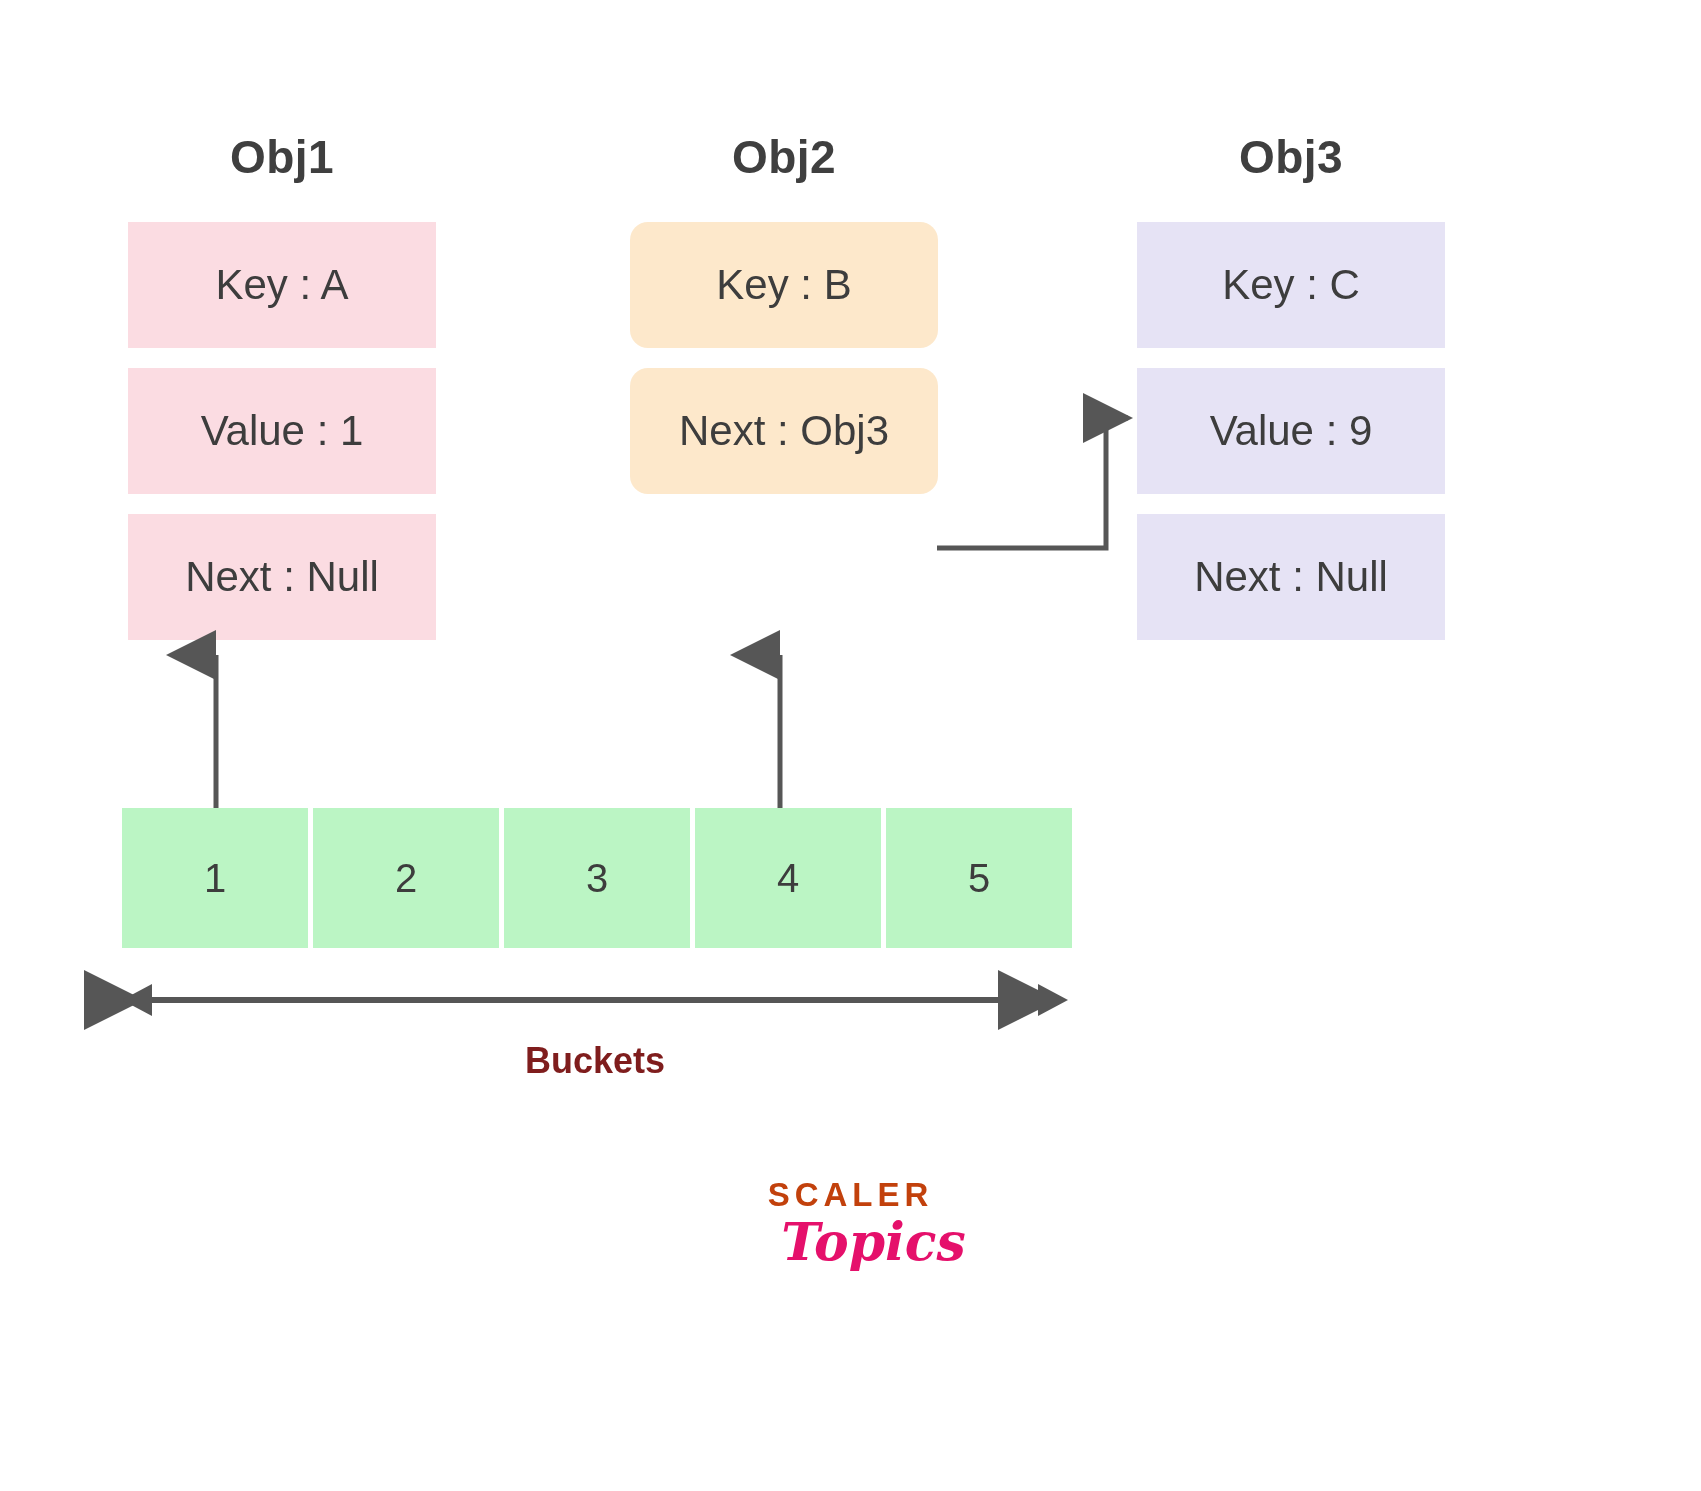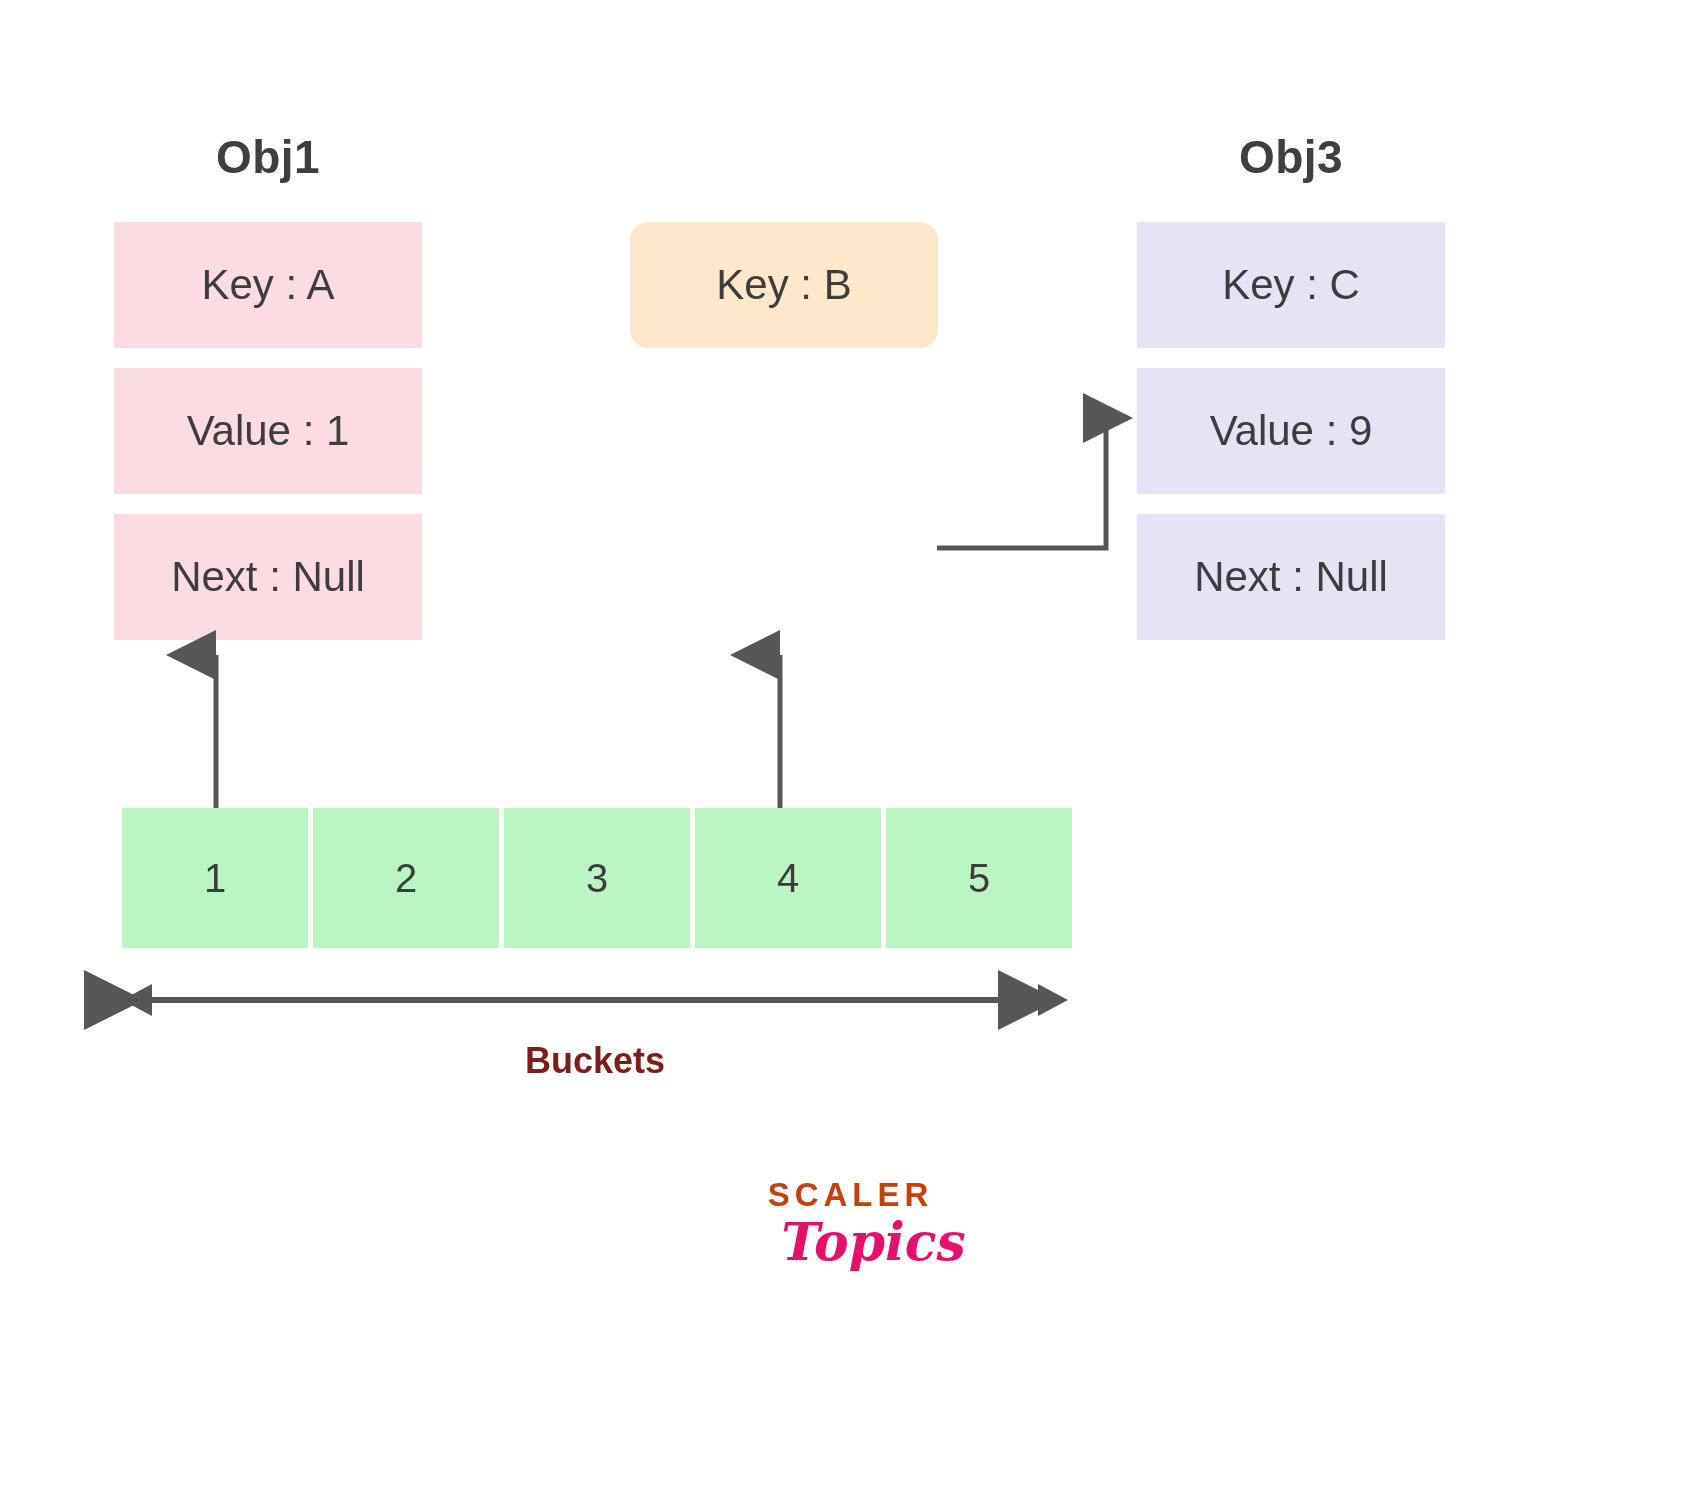--- a/index.html
+++ b/index.html
@@ -38,21 +38,21 @@
     height: 126px;
     line-height: 126px;
     text-align: center;
     font-size: 42px;
     color: #3d3d3d;
     margin-bottom: 20px;
     white-space: nowrap;
   }
   .obj-row:last-child { margin-bottom: 14px; }
 
-  #card-obj1 { left: 114px; top: 222px; }
+  #card-obj1 { left: 128px; top: 222px; }
   #card-obj2 { left: 630px; top: 222px; }
   #card-obj3 { left: 1137px; top: 222px; }
 
   .rows-pink  .obj-row { background: #FBDCE2; }
   .rows-peach .obj-row { background: #FDE8CB; border-radius: 18px; }
   .rows-lilac .obj-row { background: #E6E3F5; }
 
   
   #buckets {
     position: absolute;
@@ -130,22 +130,24 @@
   <div class="obj-card" id="card-obj1">
     <div class="obj-title">Obj1</div>
     <div class="rows-pink">
       <div class="obj-row">Key : A</div>
       <div class="obj-row">Value : 1</div>
       <div class="obj-row">Next : Null</div>
     </div>
   </div>
 
   <div class="obj-card" id="card-obj2">
+    <div class="obj-title">Obj2</div>
     <div class="rows-peach">
       <div class="obj-row">Key : B</div>
+      <div class="obj-row">Next : Obj3</div>
     </div>
   </div>
 
   <div class="obj-card" id="card-obj3">
     <div class="obj-title">Obj3</div>
     <div class="rows-lilac">
       <div class="obj-row">Key : C</div>
       <div class="obj-row">Value : 9</div>
       <div class="obj-row">Next : Null</div>
     </div>

